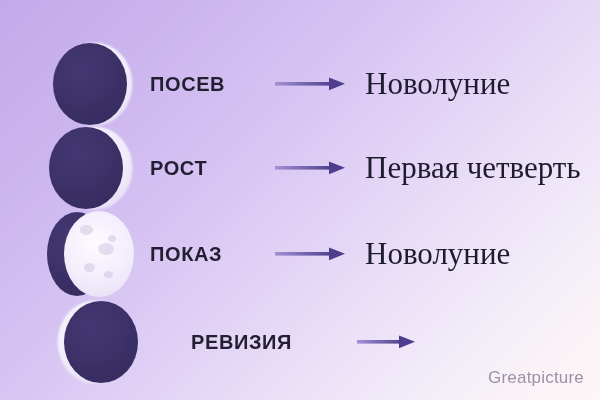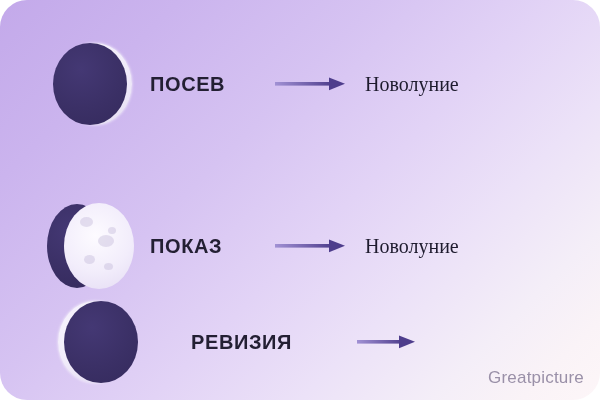--- a/index.html
+++ b/index.html
@@ -20,21 +20,20 @@
       linear-gradient(135deg,
         #c3a9ea 0%,
         #cbb4ee 18%,
         #d6c3f2 38%,
         #e2d3f6 55%,
         #ece2f8 70%,
         #f4eef8 83%,
         #faf3f7 92%,
         #fdf6f8 100%);
     overflow: hidden;
-    border-radius: 27px;
   }
 
   .rows {
     position: absolute;
     inset: 0;
   }
 
   .row {
     position: absolute;
     left: 0;
@@ -115,21 +114,21 @@
     height: 24px;
     display: flex;
     align-items: center;
   }
   .arrow-svg { display: block; }
 
   
   .term {
     flex: 1 1 auto;
     font-family: "Liberation Serif", serif;
-    font-size: 20px;
+    font-size: 31px;
     font-weight: 400;
     color: #1e1b2e;
     line-height: 1.12;
     padding-left: 10px;
     white-space: pre-line;
   }
 
   .watermark {
     position: absolute;
     right: 16px;
@@ -163,22 +162,44 @@
               <stop offset="100%" stop-color="#4e3d8c"></stop>
             </linearGradient>
           </defs>
           <rect x="0" y="8" width="58" height="3.6" fill="url(#ag1)"></rect>
           <polygon points="54,3.5 70,9.8 54,16.2" fill="#4e3d8c"></polygon>
         </svg>
       </div>
       <div class="term">Новолуние</div>
     </div>
 
-
-    <div class="row" style="top:200px;height:92px;">
+    <div class="row" style="top:122px;height:92px;">
+      <div class="moon-cell">
+        <div class="moon m-wax">
+          <div class="disc"></div>
+          <div class="shadow"></div>
+        </div>
+      </div>
+      <div class="phase-label">РОСТ</div>
+      <div class="arrow-cell">
+        <svg class="arrow-svg" width="76" height="20" viewBox="0 0 76 20" aria-hidden="true">
+          <defs>
+            <linearGradient id="ag2" x1="0" y1="0" x2="1" y2="0">
+              <stop offset="0%" stop-color="#a191d4"></stop>
+              <stop offset="100%" stop-color="#4e3d8c"></stop>
+            </linearGradient>
+          </defs>
+          <rect x="0" y="8" width="58" height="3.6" fill="url(#ag2)"></rect>
+          <polygon points="54,3.5 70,9.8 54,16.2" fill="#4e3d8c"></polygon>
+        </svg>
+      </div>
+      <div class="term">Первая четверть</div>
+    </div>
+
+    <div class="row" style="top:208px;height:92px;">
       <div class="moon-cell">
         <div class="moon m-full">
           <div class="shadow"></div>
           <div class="cut">
             <div class="crater" style="top:14px;left:16px;width:13px;height:10px;"></div>
             <div class="crater" style="top:32px;left:34px;width:16px;height:12px;"></div>
             <div class="crater" style="top:52px;left:20px;width:11px;height:9px;"></div>
             <div class="crater" style="top:24px;left:44px;width:8px;height:7px;"></div>
             <div class="crater" style="top:60px;left:40px;width:9px;height:7px;"></div>
           </div>

